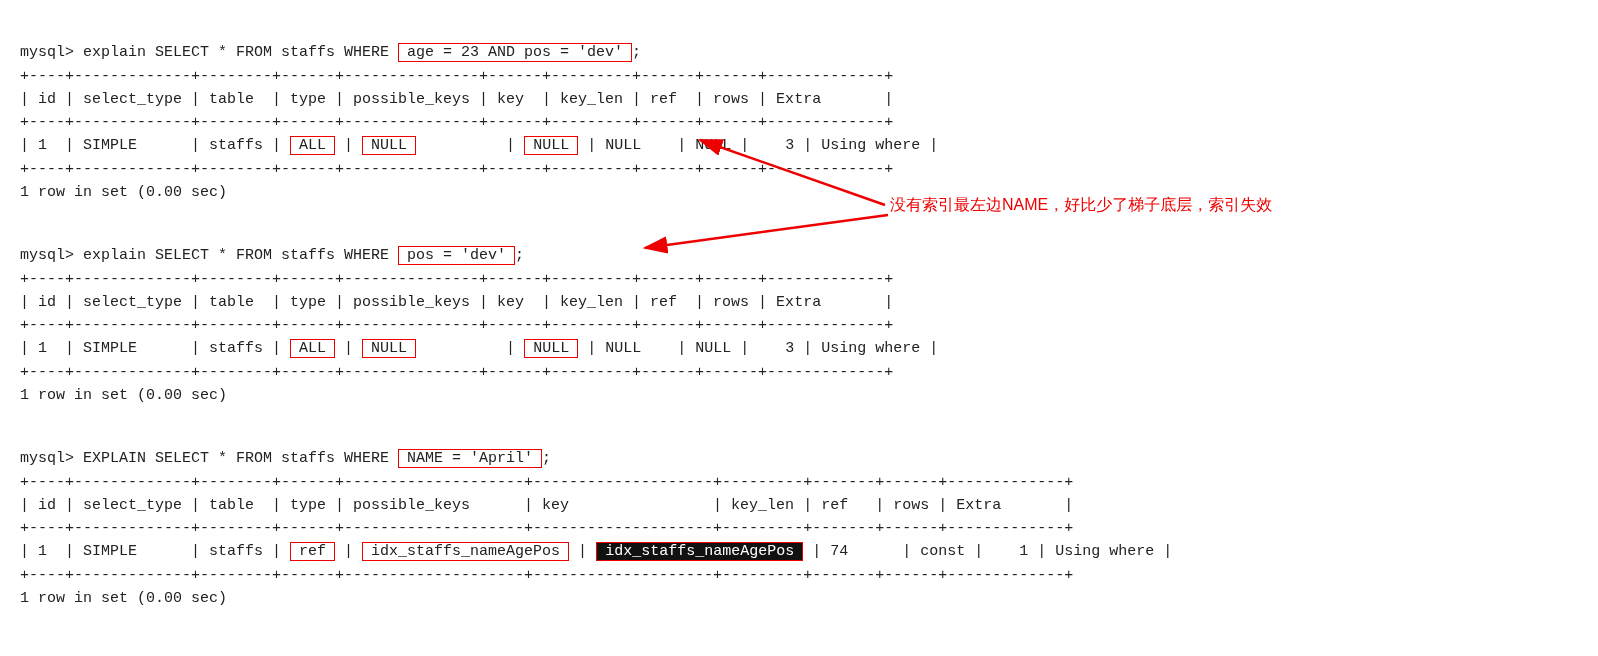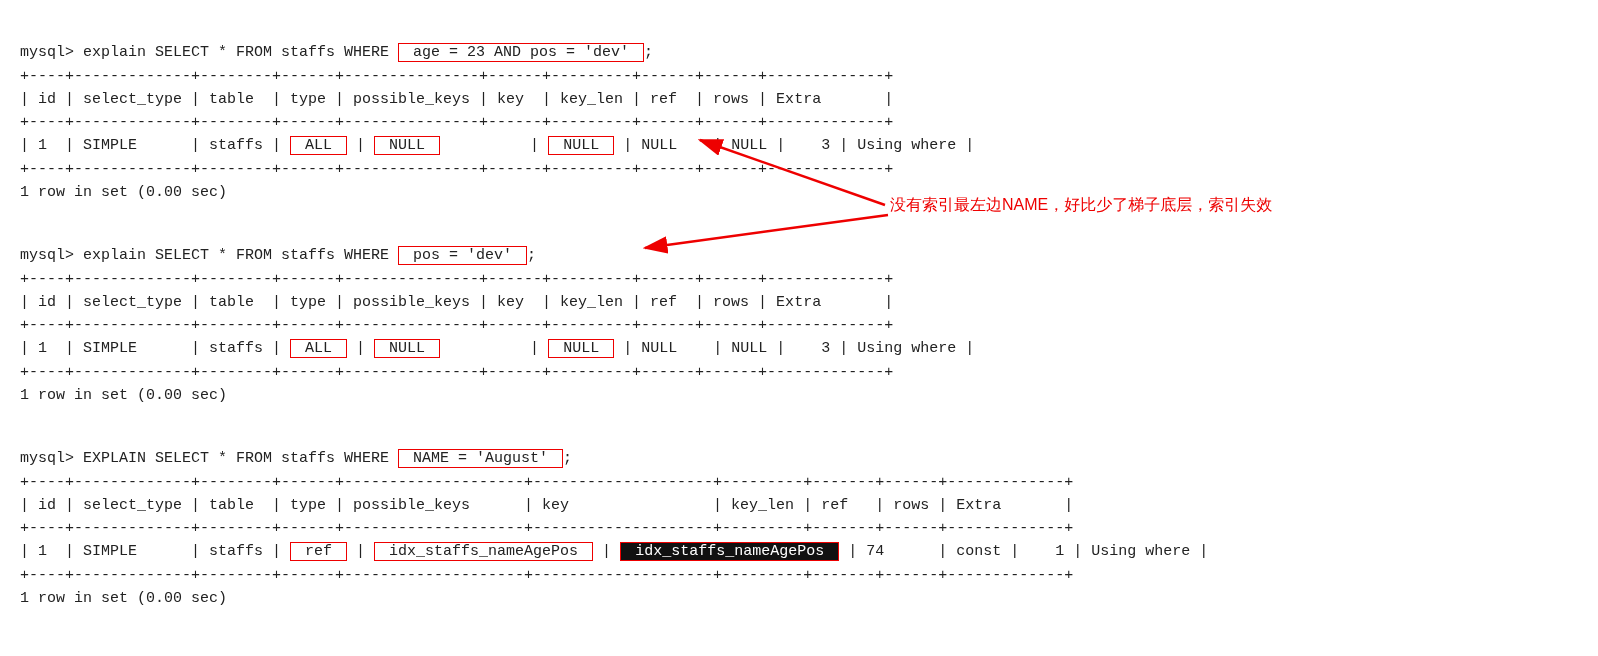--- a/index.html
+++ b/index.html
@@ -33,21 +33,21 @@
     }
     .black-bg {
       background: #111;
       color: #fff;
       padding: 1px 4px;
       border: 1.5px solid #e00;
     }
     .red-box {
       display: inline;
       border: 1.5px solid #e00;
-      padding: 0px 14px;
+      padding: 0px 8px;
     }
   </style>
 </head>
 <body>
 
 
 
 
 <div class="terminal-block">
 <span>mysql&gt; explain SELECT * FROM staffs WHERE </span><span class="red-box">age = 23 AND pos = 'dev'</span><span>;</span>
@@ -69,21 +69,21 @@
 <span>+----+-------------+--------+------+---------------+------+---------+------+------+-------------+</span>
 <span>| 1  | SIMPLE      | staffs | <span class="red-box">ALL</span> | <span class="red-box">NULL</span>          | <span class="red-box">NULL</span> | NULL    | NULL |    3 | Using where |</span>
 <span>+----+-------------+--------+------+---------------+------+---------+------+------+-------------+</span>
 <span class="row-in-set">1 row in set (0.00 sec)</span>
 </div>
 
 <br>
 
 
 <div class="terminal-block">
-<span>mysql&gt; EXPLAIN SELECT * FROM staffs WHERE </span><span class="red-box">NAME = 'August'</span><span>;</span>
+<span>mysql&gt; EXPLAIN SELECT * FROM staffs WHERE </span><span class="red-box">NAME = 'April'</span><span>;</span>
 <span>+----+-------------+--------+------+--------------------+--------------------+---------+-------+------+-------------+</span>
 <span>| id | select_type | table  | type | possible_keys      | key                | key_len | ref   | rows | Extra       |</span>
 <span>+----+-------------+--------+------+--------------------+--------------------+---------+-------+------+-------------+</span>
 <span>| 1  | SIMPLE      | staffs | <span class="red-box">ref</span> | <span class="red-box">idx_staffs_nameAgePos</span> | <span class="black-bg red-box">idx_staffs_nameAgePos</span> | 74      | const |    1 | Using where |</span>
 <span>+----+-------------+--------+------+--------------------+--------------------+---------+-------+------+-------------+</span>
 <span class="row-in-set">1 row in set (0.00 sec)</span>
 </div>
 
 
 <div class="annotation" style="top: 195px; left: 890px;">

